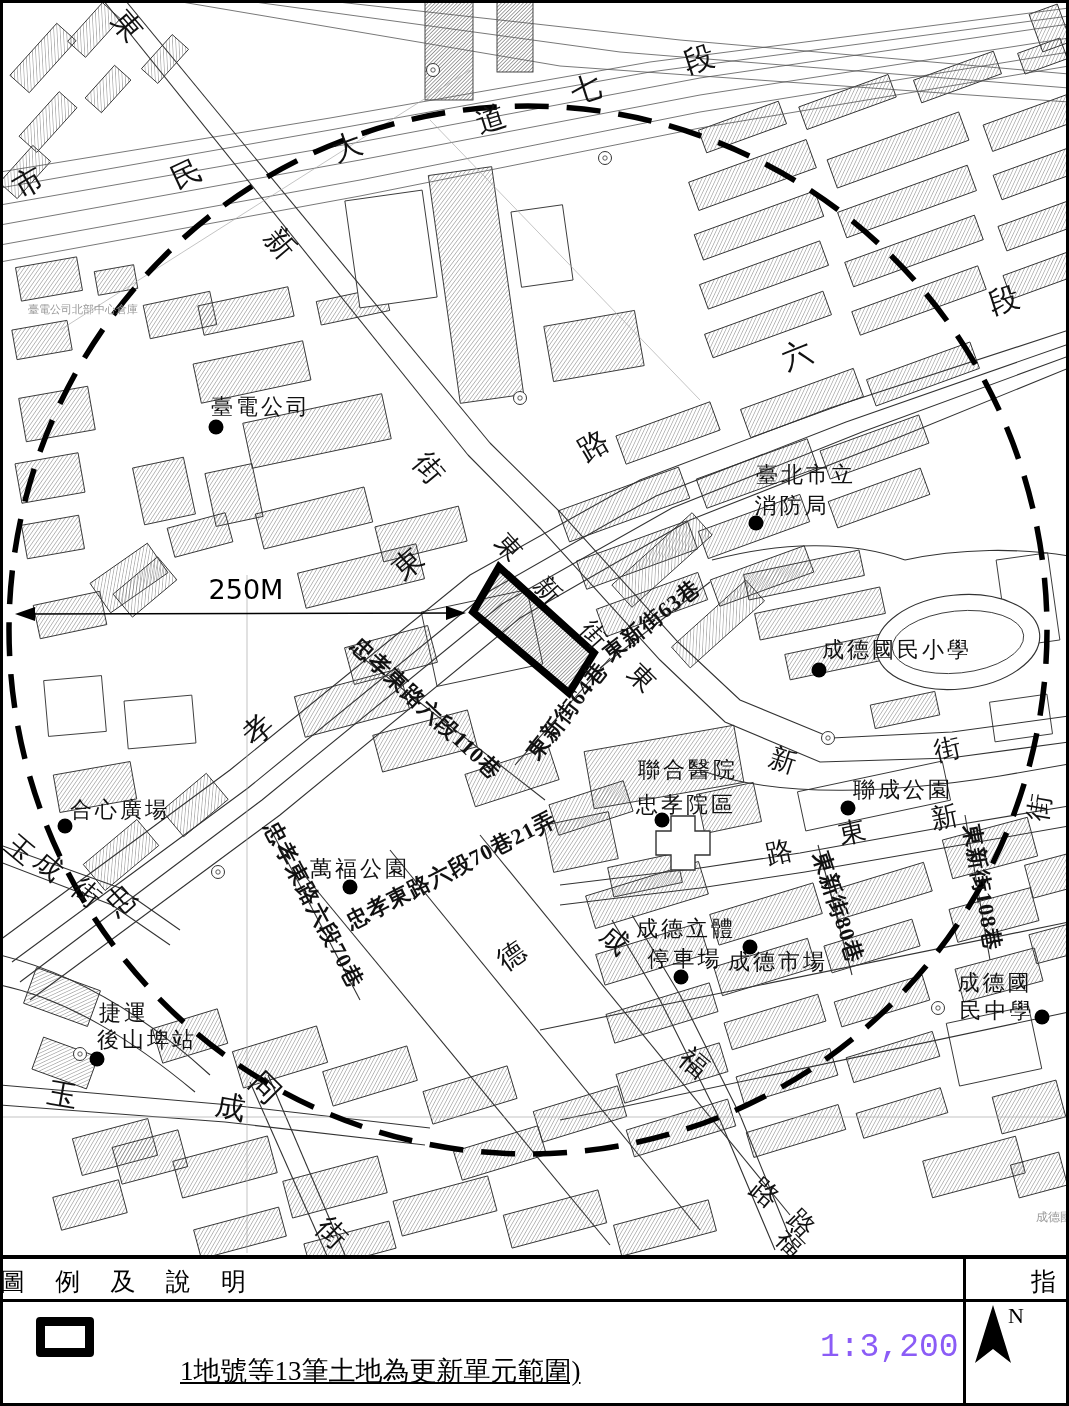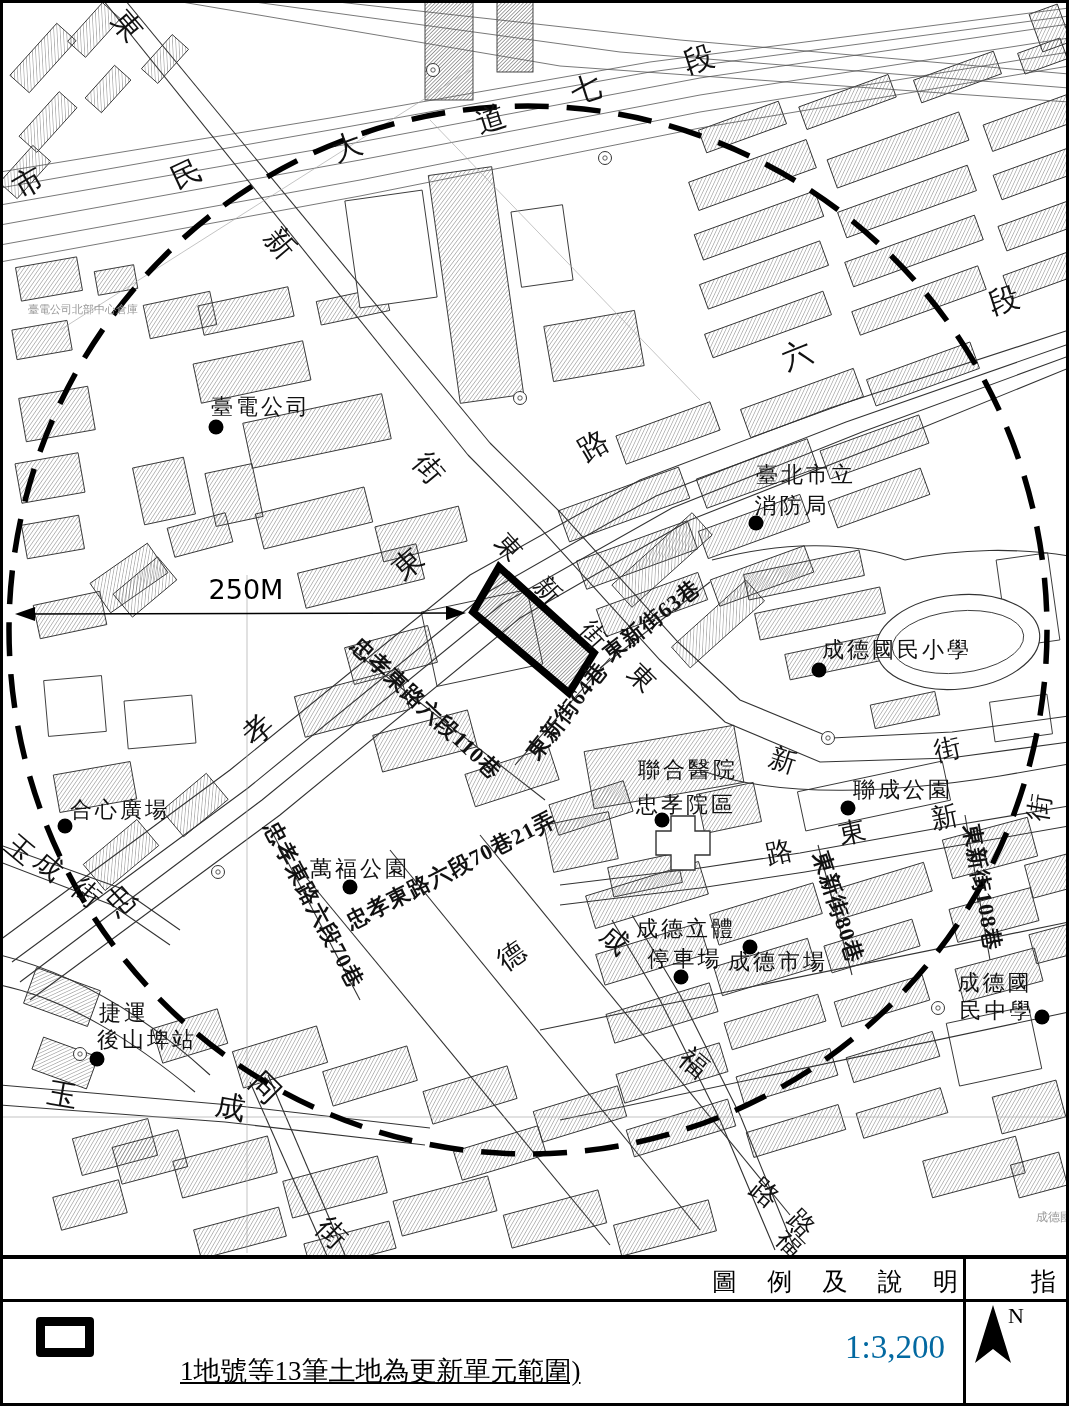--- a/index.html
+++ b/index.html
@@ -5,26 +5,26 @@
   html,body{margin:0;padding:0;background:#888;}
   #page{position:relative;width:1069px;height:1406px;background:#fff;overflow:hidden;
         font-family:"Liberation Serif","DejaVu Serif",serif;box-sizing:border-box;}
   #frame{position:absolute;left:0;top:0;width:1069px;height:1406px;border:3px solid #000;box-sizing:border-box;pointer-events:none;z-index:40;}
   svg{position:absolute;left:0;top:0;}
   
   #legend-panel{position:absolute;left:0;top:1255px;width:1069px;height:151px;background:#fff;border-top:4px solid #000;box-sizing:border-box;z-index:30;}
   #legend-header-line{position:absolute;left:0;top:40px;width:1069px;border-top:3px solid #000;}
   #legend-divider{position:absolute;left:963px;top:0;height:151px;border-left:3px solid #000;}
   .cell-title{position:absolute;top:6px;font-size:25px;letter-spacing:12px;color:#000;white-space:nowrap;}
-  #legend-title{left:0;width:970px;text-align:right;}
+  #legend-title{left:0;width:970px;text-align:left;}
   #north-title{left:963px;width:122px;text-align:center;letter-spacing:6px;margin-left:44px;}
   #legend-symbol{position:absolute;left:36px;top:58px;width:58px;height:40px;border:9px solid #000;border-radius:4px;background:#fff;box-sizing:border-box;}
   #legend-text1{position:absolute;left:108px;top:65px;font-size:27px;color:#000;white-space:nowrap;}
   #legend-text2{position:absolute;left:180px;top:94px;font-size:27px;color:#000;white-space:nowrap;text-decoration:underline;}
-  #scale-text{position:absolute;left:820px;top:70px;width:150px;text-align:center;font-size:33px;font-family:Liberation Serif, serif;color:#0369a1;}
+  #scale-text{position:absolute;left:820px;top:70px;width:150px;font-size:33px;font-family:Liberation Mono, monospace;color:#8b5cf6;}
   #north-arrow-wrap{position:absolute;left:963px;top:44px;width:106px;height:105px;text-align:center;}
   #north-n{font-size:22px;color:#000;}
 </style>
 </head>
 <body>
 
 <div id="page">
   <svg id="map-svg" width="1069" height="1406" viewBox="0 0 1069 1406">
       <defs>
         <pattern id="hatch" width="3.2" height="3.2" patternUnits="userSpaceOnUse" patternTransform="rotate(45)">

